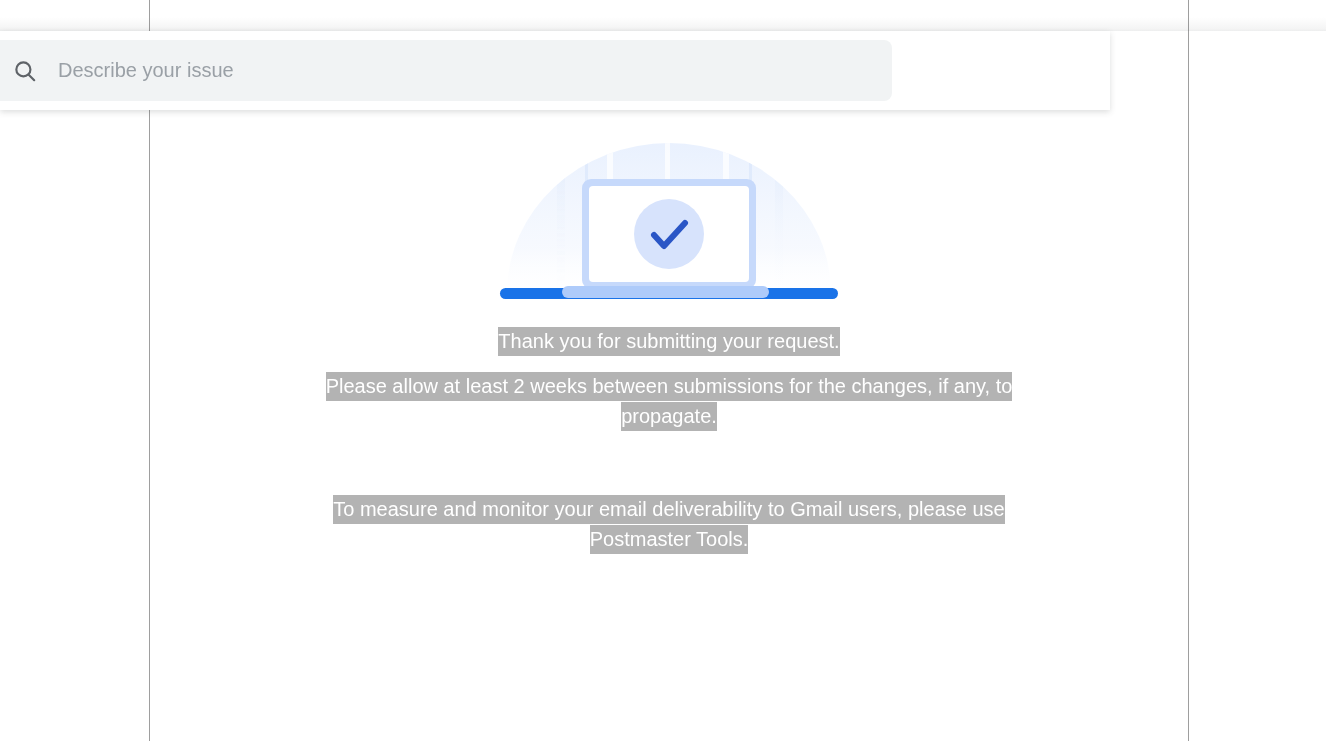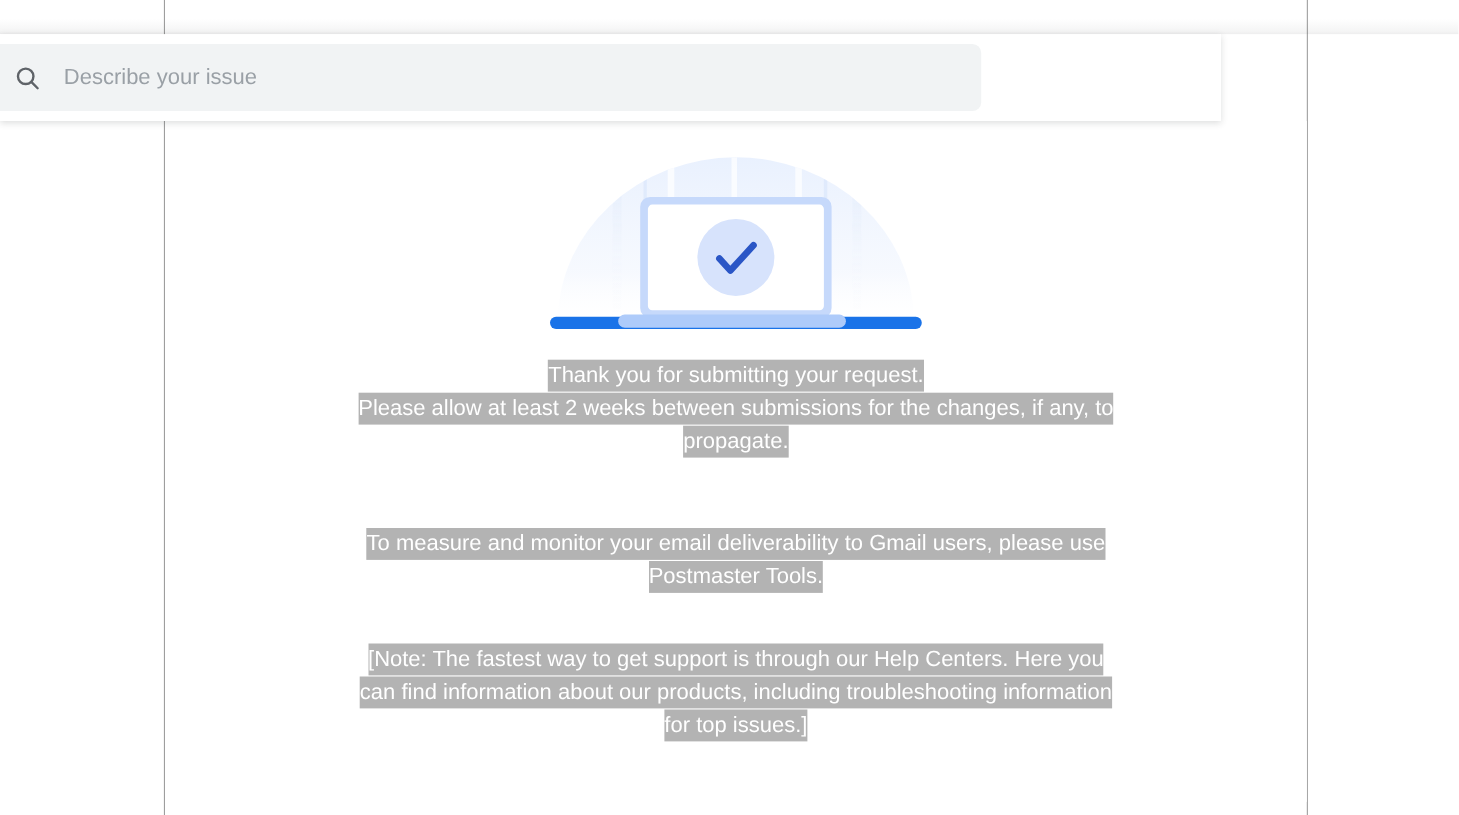--- a/index.html
+++ b/index.html
@@ -123,21 +123,21 @@
     margin: 0 auto;
     text-align: center;
     padding-top: 16px;
   }
   .msg-line {
     font-size: 20px;
     line-height: 30px;
     color: #202124;
     margin: 0;
   }
-  .msg-line + .msg-line { }
+  .msg-line + .msg-line { margin-top: 15px; }
   .msg-line.spaced-top { margin-top: 63px; }
   .msg-line.note-top { margin-top: 45px; }
 
   
   .sel {
     background: #b3b3b3;
     color: #ffffff;
     box-decoration-break: clone;
     -webkit-box-decoration-break: clone;
     padding: 3px 0 4px 0;
@@ -207,23 +207,20 @@
       </p>
 
       <p class="msg-line">
         <span class="sel">Please allow at least 2 weeks between submissions for the changes, if any, to propagate.</span>
       </p>
 
       <p class="msg-line spaced-top">
         <span class="sel">To measure and monitor your email deliverability to Gmail users, please use Postmaster Tools.</span>
       </p>
 
-      <p class="msg-line note-top">
-        <span class="sel">[Note: The fastest way to get support is through our Help Centers. Here you can find information about our products, including troubleshooting information for top issues.]</span>
-      </p>
     </div>
 
   </div>
 
   <div class="search-overlay">
     <div class="search-field">
       <span class="search-icon">
         <svg viewBox="0 0 24 24" aria-hidden="true">
           <path fill="none" stroke="currentColor" stroke-width="2" stroke-linecap="round" d="M10.5 17a6.5 6.5 0 1 1 0-13 6.5 6.5 0 0 1 0 13z"></path>
           <path fill="none" stroke="currentColor" stroke-width="2" stroke-linecap="round" d="M15.4 15.4 L20.5 20.5"></path>

